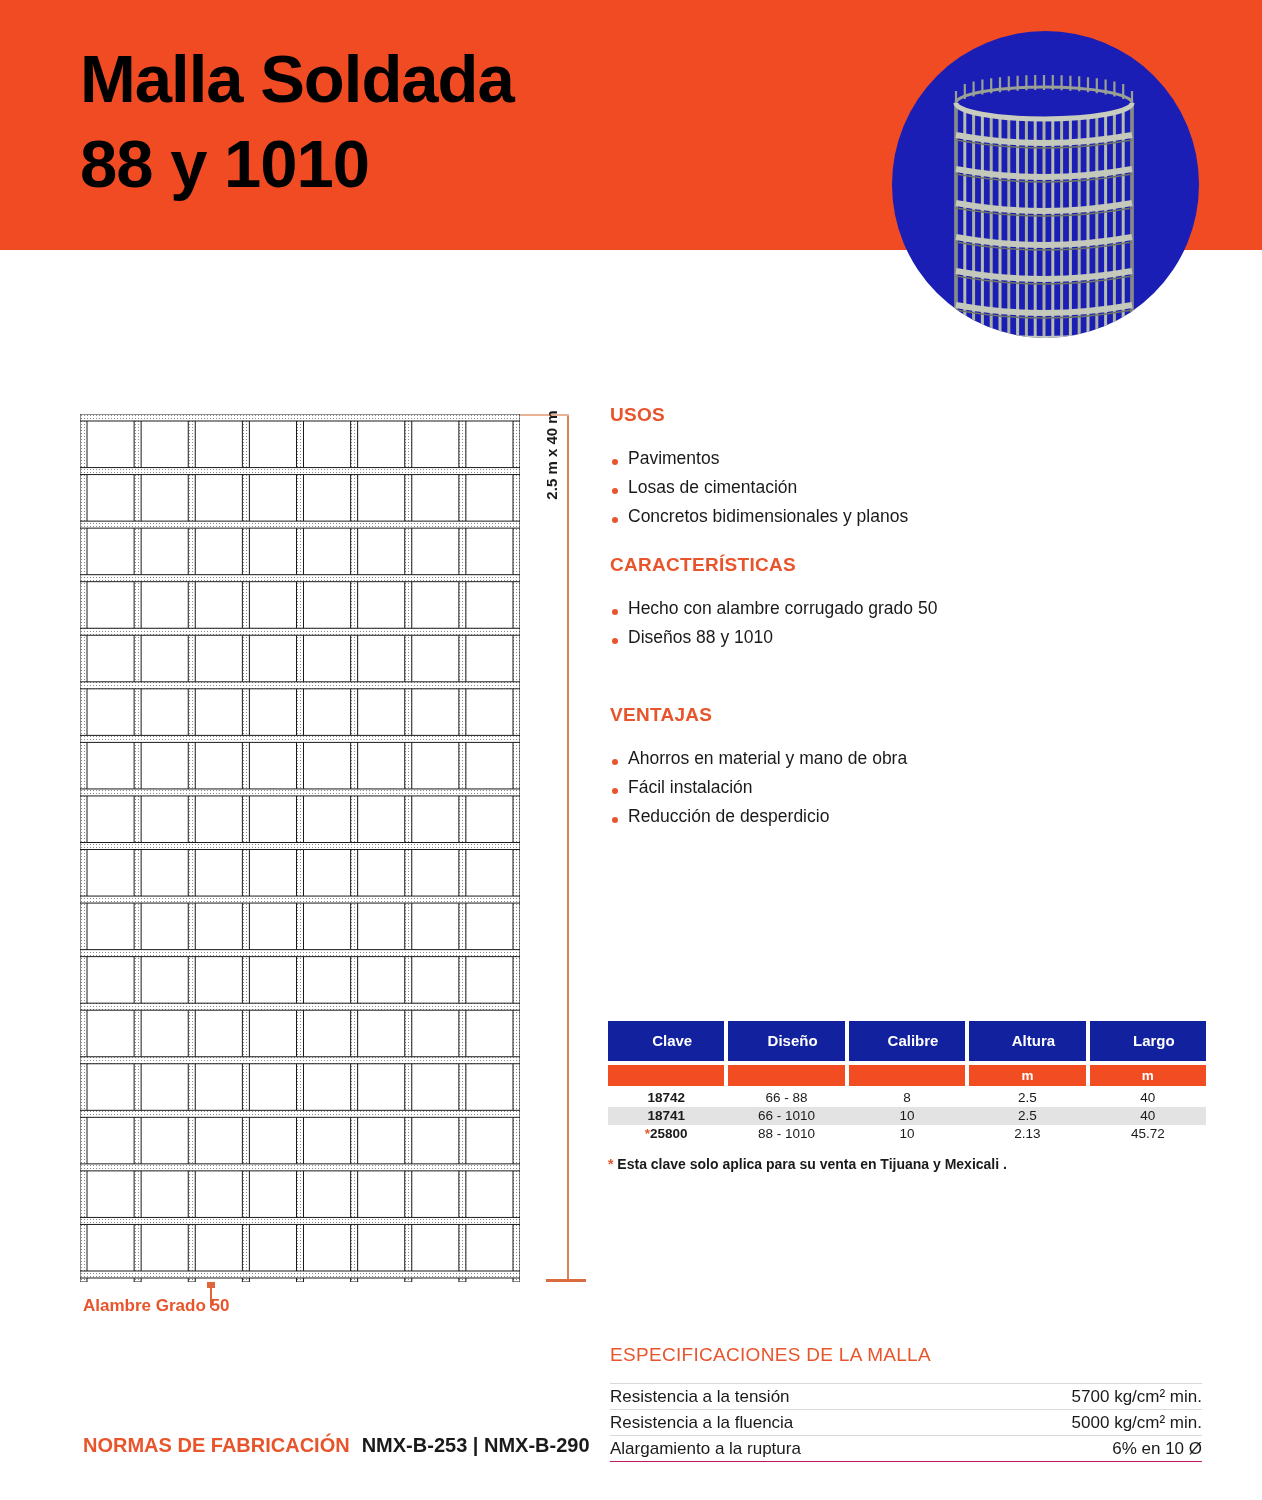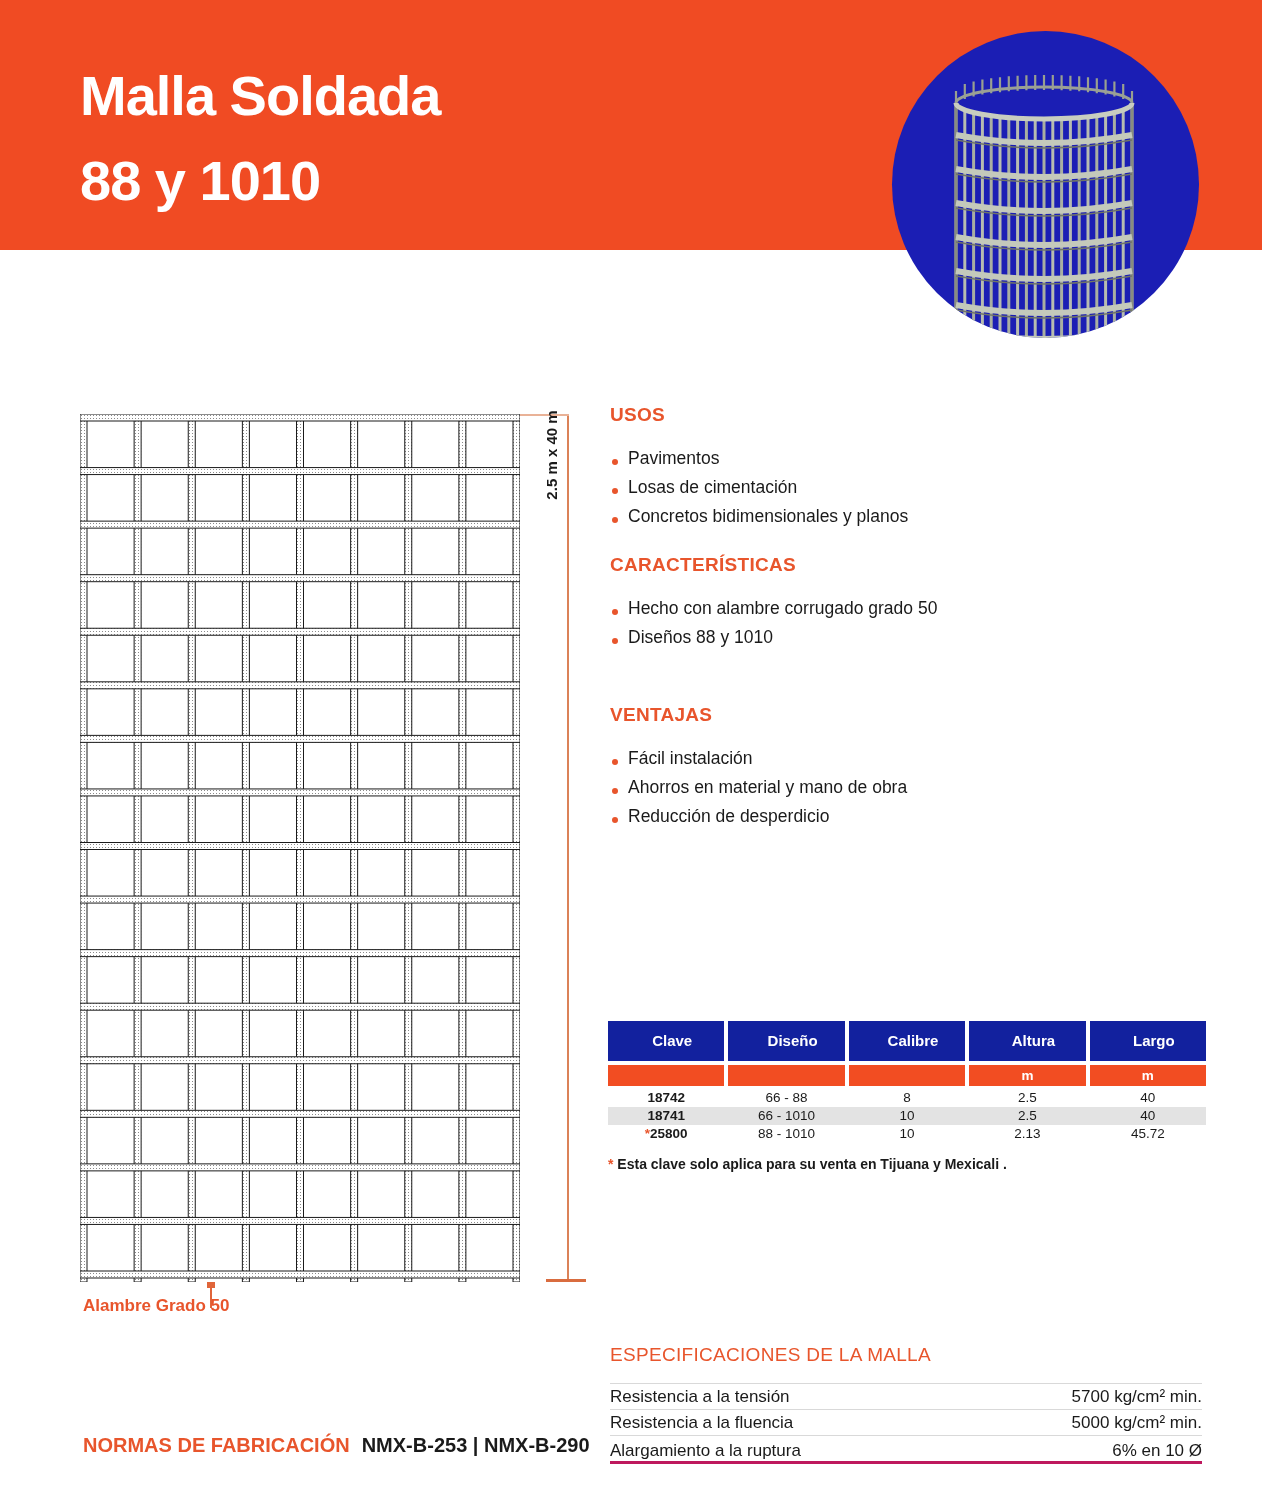--- a/index.html
+++ b/index.html
@@ -1,22 +1,22 @@
 <!DOCTYPE html>
 <html><head>
 <meta charset="utf-8">
 <style>
   html,body{margin:0;padding:0;background:#ffffff;}
   body{font-family:"Liberation Sans", sans-serif; color:#1a1a1a;}
   .page{position:relative;width:1262px;height:1500px;background:#ffffff;overflow:hidden;}
 
   
   .hero{position:absolute;left:0;top:0;width:1262px;height:250px;background:#F04B23;}
-  .hero-title{position:absolute;left:80px;top:53px;color:#ffffff;font-weight:bold;
-              font-size:56px;line-height:85px;letter-spacing:-1px;}
+  .hero-title{position:absolute;left:80px;top:36px;color:#000000;font-weight:bold;
+              font-size:67px;line-height:85px;letter-spacing:-1px;}
   .roll-circle{position:absolute;left:892px;top:31px;width:307px;height:307px;border-radius:50%;
                background:#1B1EB4;overflow:hidden;}
   .roll-circle svg{display:block;width:307px;height:307px;}
 
   
   .intro{position:absolute;left:83px;top:274px;width:520px;font-size:19.5px;font-weight:bold;
          line-height:33px;white-space:pre-wrap;}
 
   
   .mesh-wrap{position:absolute;left:80px;top:414px;width:440px;height:868px;}
@@ -51,21 +51,21 @@
   .tdata .clave{font-weight:bold;}
   .ast{color:#E8552C;font-weight:bold;}
   .footnote{position:absolute;left:608px;top:1156px;font-size:14px;font-weight:bold;}
   .footnote .fmark{color:#E8552C;}
 
   
   .spec-head{position:absolute;left:610px;top:1344px;font-size:19px;font-weight:normal;color:#E8552C;letter-spacing:.3px;}
   .specs{position:absolute;left:610px;top:1383px;width:592px;}
   .spec-row{display:flex;justify-content:space-between;border-top:1px solid #D9D9D9;
             height:25px;align-items:center;font-size:17px;}
-  .specs .spec-row:last-child{border-bottom:3px solid #be185d;align-items:flex-end;}
+  .specs .spec-row:last-child{border-bottom:1px solid #be185d;}
   .spec-val{text-align:right;}
 
   
   .normas{position:absolute;left:83px;top:1434px;font-size:20px;font-weight:bold;}
   .normas .nlabel{color:#E8552C;margin-right:12px;}
   .normas .nvalue{color:#1a1a1a;}
 </style>
 </head>
 <body>
 
@@ -219,25 +219,25 @@
           <span>Diseños 88 y 1010</span>
         </li>
     </ul>
   </div>
 
   <div class="section" style="top:704px">
     <h3>VENTAJAS</h3>
     <ul>
       <li>
           <span class="dot"></span>
+          <span>Ahorros en material y mano de obra</span>
+        </li>
+      <li>
+          <span class="dot"></span>
           <span>Fácil instalación</span>
-        </li>
-      <li>
-          <span class="dot"></span>
-          <span>Ahorros en material y mano de obra</span>
         </li>
       <li>
           <span class="dot"></span>
           <span>Reducción de desperdicio</span>
         </li>
     </ul>
   </div>
 
   <div class="ptable">
     <div class="trow thead">

